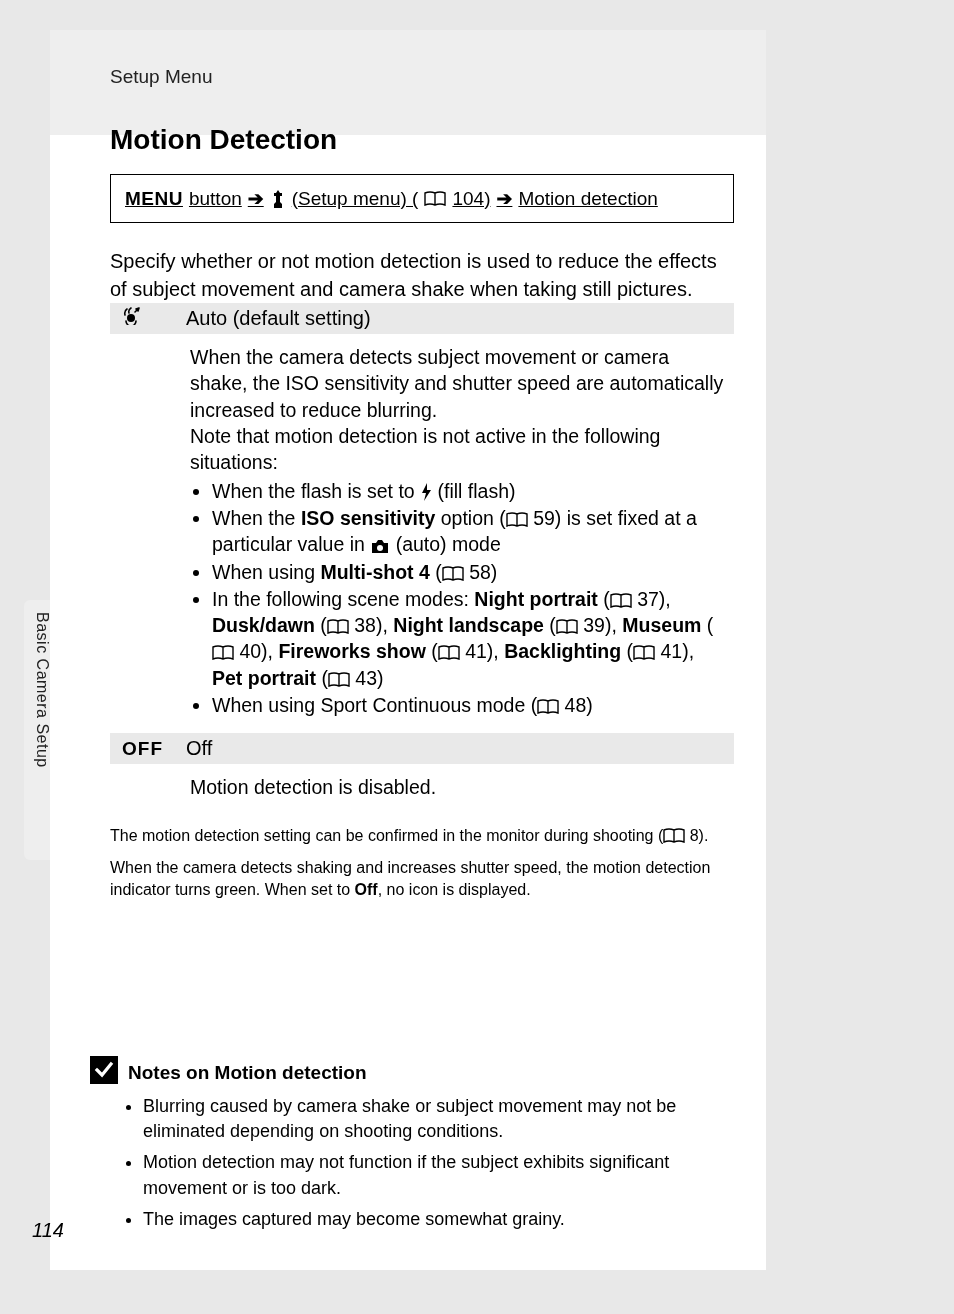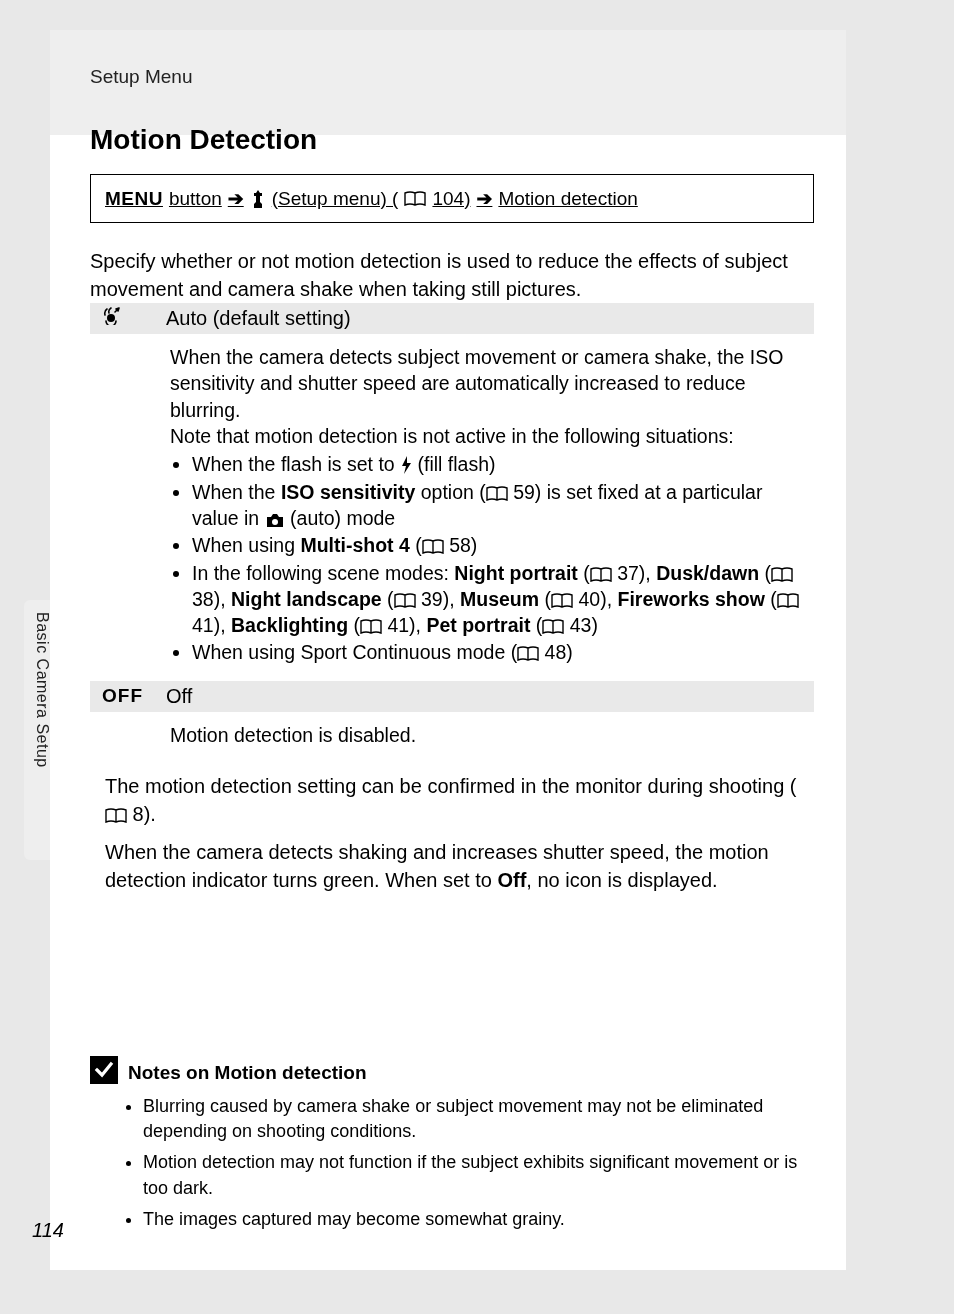--- a/index.html
+++ b/index.html
@@ -8,23 +8,23 @@
     background: #e8e8e8;
     font-family: "Helvetica Neue", Arial, sans-serif;
     font-size: 20px;
     color: #000;
     position: relative;
   }
   .page {
     position: absolute;
     left: 50px;
     top: 30px;
-    width: 796px;
+    width: 716px;
     background: #fff;
-    padding: 30px 32px 40px 40px;
+    padding: 30px 32px 40px 60px;
     min-height: 1240px;
   }
   .header-band {
     position: absolute;
     left: 0; top: 0; right: 0;
     height: 105px;
     background: #eeeeee;
   }
   .content {
     position: relative;
@@ -95,24 +95,23 @@
   .option-body ul {
     list-style: disc;
     padding-left: 22px;
     margin-top: 2px;
   }
   .option-body li {
     margin-bottom: 1px;
   }
   .strong { font-weight: 700; }
   .para {
-    font-size: 20px;
+    font-size: 16px;
     line-height: 1.4;
     margin-top: 10px;
-    margin-left: 15px;
   }
   .side-tab {
     position: absolute;
     left: 24px;
     top: 600px;
     width: 50px;
     height: 260px;
     background: #eeeeee;
     border-radius: 6px 0 0 6px;
   }

